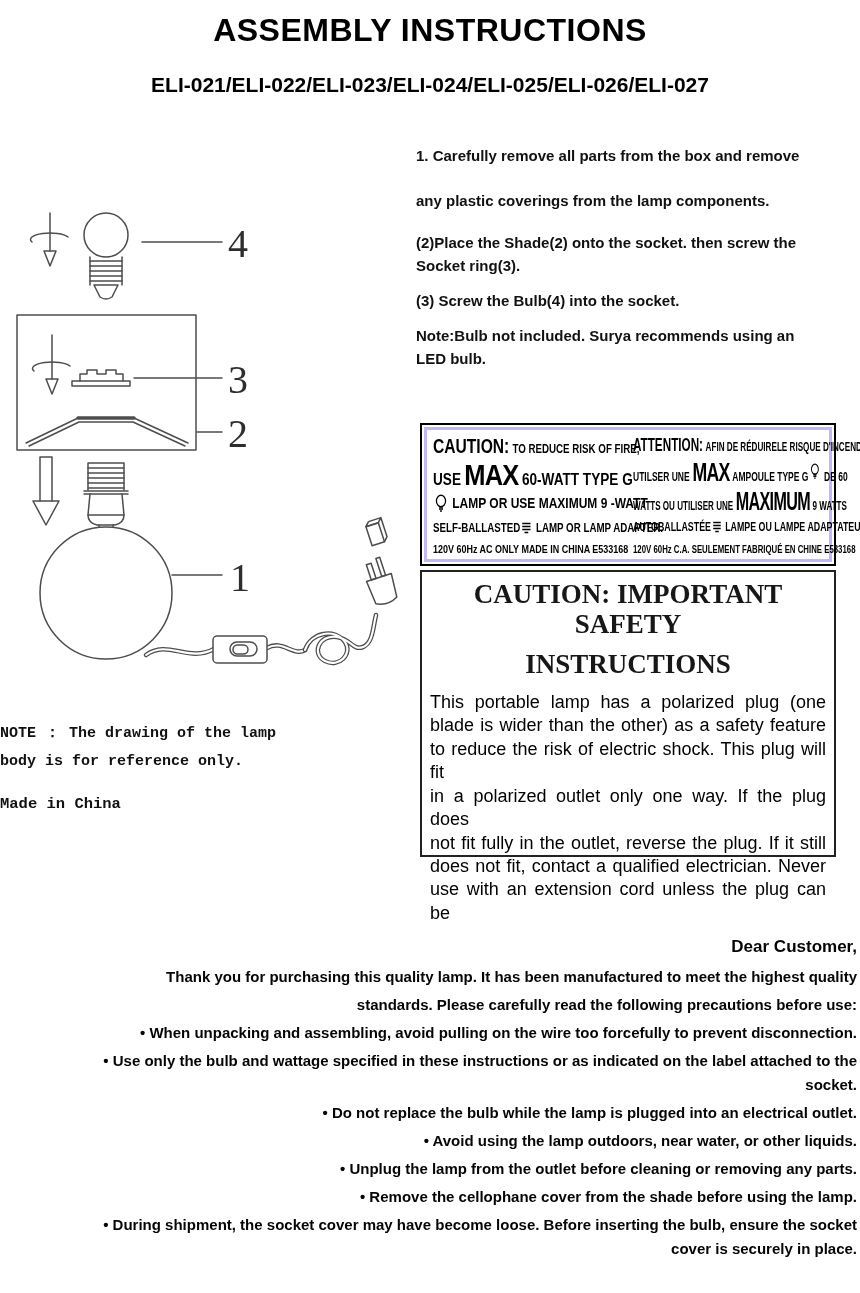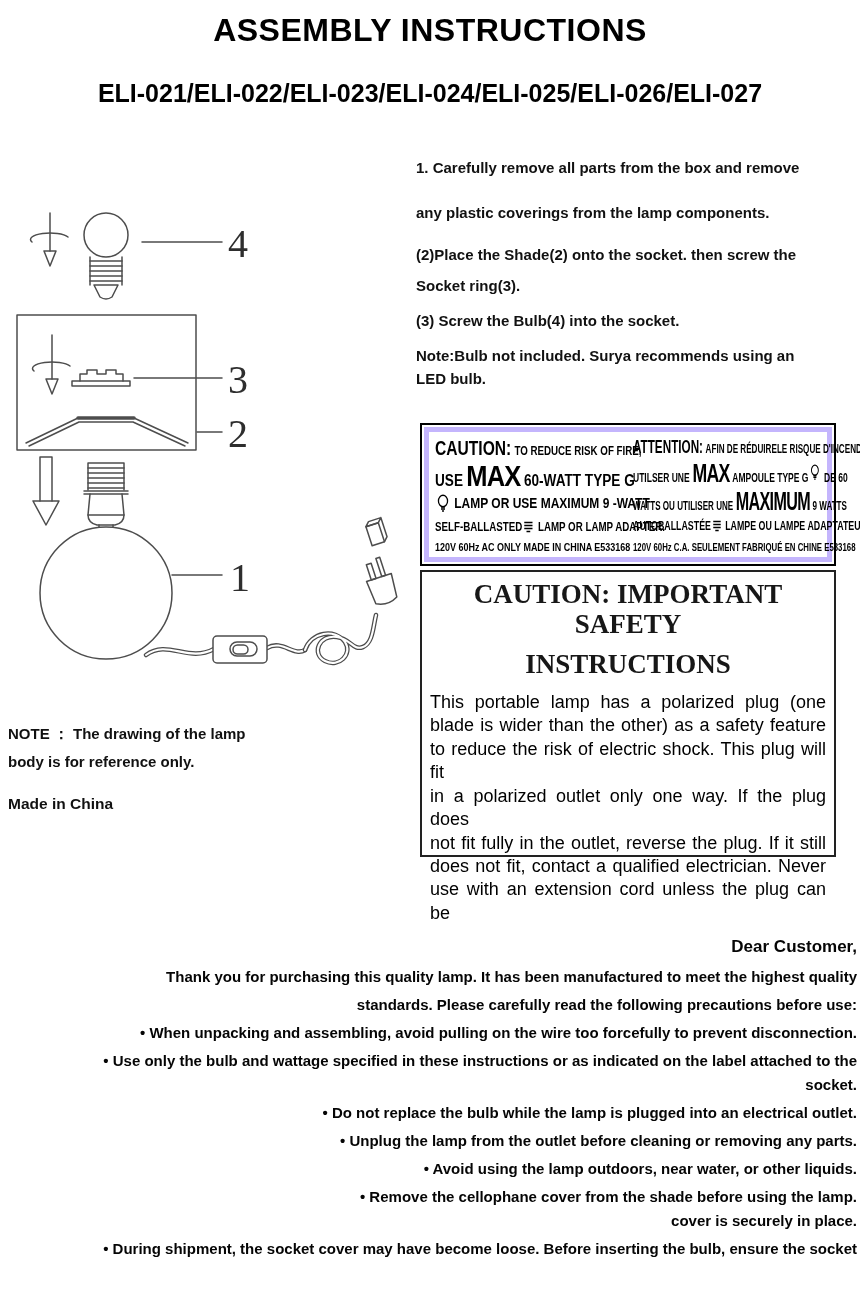--- a/index.html
+++ b/index.html
@@ -7,42 +7,42 @@
     width:860px;height:1293px;position:relative;overflow:hidden;
     background:#ffffff;color:#000;
     font-family:"Liberation Sans",sans-serif;
   }
   
   .title{
     position:absolute;top:12px;left:0;width:100%;text-align:center;
     font-size:32px;font-weight:bold;letter-spacing:.5px;
   }
   .models{
-    position:absolute;top:79px;left:0;width:100%;text-align:center;
-    font-size:25px;font-weight:bold;
+    position:absolute;top:73px;left:0;width:100%;text-align:center;
+    font-size:21px;font-weight:bold;
   }
   
   .steps{
-    position:absolute;left:416px;top:158px;width:424px;
+    position:absolute;left:416px;top:146px;width:424px;
     font-size:15px;font-weight:bold;color:#111;line-height:19px;
   }
   .steps div{white-space:nowrap;}
   .st0{margin-bottom:26px;}
   .st1{margin-bottom:23px;}
-  .st2{margin-bottom:12px;}
+  .st2{margin-bottom:4px;}
   .st3{margin-bottom:16px;}
   .st4{margin-bottom:16px;}
   .st5{margin-bottom:4px;}
   
   .caution-label{
     position:absolute;left:420px;top:423px;width:416px;height:143px;
     border:2px solid #000;box-sizing:border-box;padding:2px;background:#fff;
   }
   .caution-inner{
-    border:5px solid #c4b5fd;width:100%;height:100%;box-sizing:border-box;
+    border:3px solid #c4b5fd;width:100%;height:100%;box-sizing:border-box;
     display:flex;padding:5px 4px 4px 6px;gap:4px;
   }
   .lab-col{width:50%;display:flex;flex-direction:column;justify-content:space-between;font-weight:bold;}
   .lrow{display:flex;align-items:baseline;white-space:nowrap;transform-origin:0 50%;}
   .lrow > * + *{margin-left:4px;}
   .sx85{transform:scaleX(.85);} .sx80{transform:scaleX(.80);} .sx78{transform:scaleX(.78);}
   .sx75{transform:scaleX(.75);} .sx68{transform:scaleX(.68);}
   .sx65{transform:scaleX(.65);} .sx62{transform:scaleX(.62);}
   .cau{font-size:20px;} .att{font-size:18px;}
   .t16{font-size:16px;} .t15{font-size:15px;} .t13{font-size:13px;}
@@ -60,21 +60,21 @@
     text-align:center;line-height:1.1;color:#171717;
   }
   .safety-title.l1{margin-top:4px;}
   .safety-title.l2{margin-top:11px;margin-bottom:11px;text-align:center;}
   .sline{
     font-size:18px;line-height:23.4px;color:#000000;
     text-align:justify;text-align-last:justify;
   }
   .sline.last{text-align-last:left;}
   
-  .note-block{position:absolute;left:8px;top:725px;font-size:15px;font-weight:bold;color:#111;line-height:18px;}
+  .note-block{position:absolute;left:0;top:725px;font-size:15px;font-weight:bold;color:#111;line-height:18px;font-family:Liberation Mono, monospace;}
   .note-l2{margin-top:10px;}
   .made-in{margin-top:24px;font-size:15.5px;}
   
   .customer{position:absolute;left:5px;top:935px;width:852px;color:#050505;text-align:right;}
   .cust-heading{font-size:17px;font-weight:bold;line-height:24px;margin-bottom:6px;}
   .cline{font-size:15px;font-weight:bold;line-height:24px;margin-bottom:4px;white-space:nowrap;}
   .cline.cont{margin-top:-4px;}
   
   .diagram{position:absolute;left:0;top:185px;}
   .diagram path,.diagram rect,.diagram circle,.diagram line{
@@ -280,18 +280,18 @@
 </div>
 
 <div class="customer">
   <div class="cust-heading">Dear Customer,</div>
   <div class="cline">Thank you for purchasing this quality lamp. It has been manufactured to meet the highest quality</div>
   <div class="cline">standards. Please carefully read the following precautions before use:</div>
   <div class="cline">• When unpacking and assembling, avoid pulling on the wire too forcefully to prevent disconnection.</div>
   <div class="cline">• Use only the bulb and wattage specified in these instructions or as indicated on the label attached to the</div>
   <div class="cline cont">socket.</div>
   <div class="cline">• Do not replace the bulb while the lamp is plugged into an electrical outlet.</div>
+  <div class="cline">• Avoid using the lamp outdoors, near water, or other liquids.</div>
   <div class="cline">• Unplug the lamp from the outlet before cleaning or removing any parts.</div>
-  <div class="cline">• Avoid using the lamp outdoors, near water, or other liquids.</div>
   <div class="cline">• Remove the cellophane cover from the shade before using the lamp.</div>
+  <div class="cline">• During shipment, the socket cover may have become loose. Before inserting the bulb, ensure the socket</div>
   <div class="cline cont">cover is securely in place.</div>
-  <div class="cline">• During shipment, the socket cover may have become loose. Before inserting the bulb, ensure the socket</div>
 </div>
 
 </body></html>

